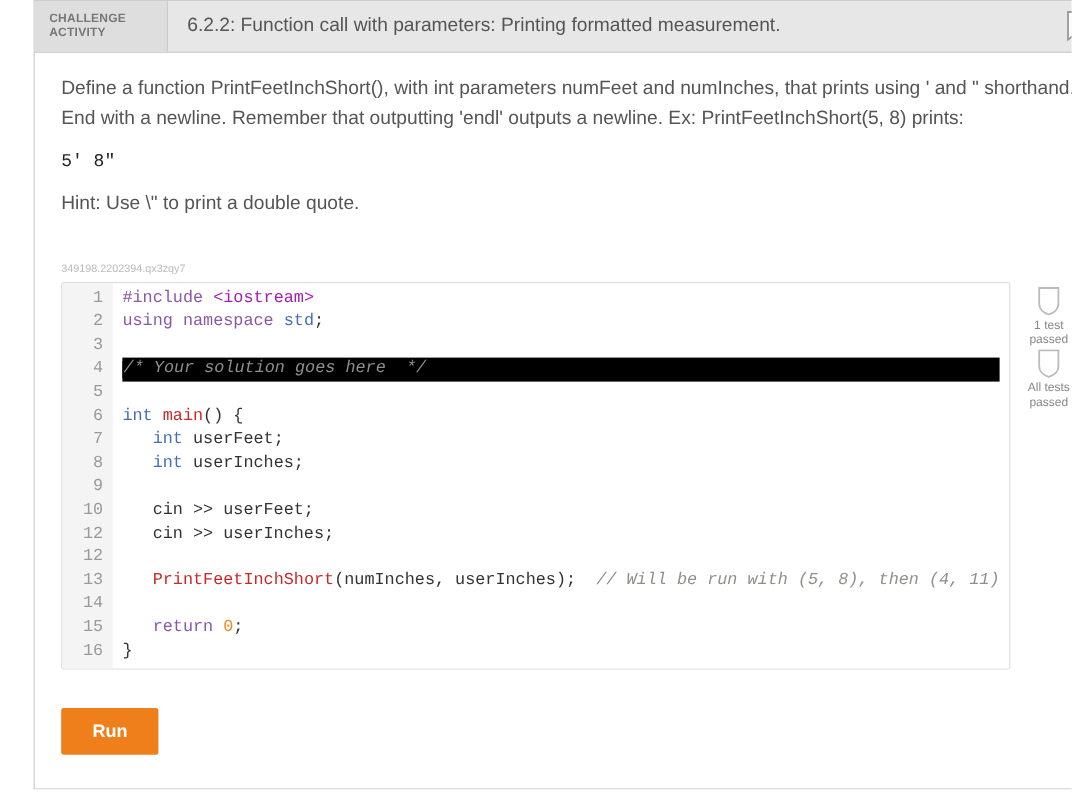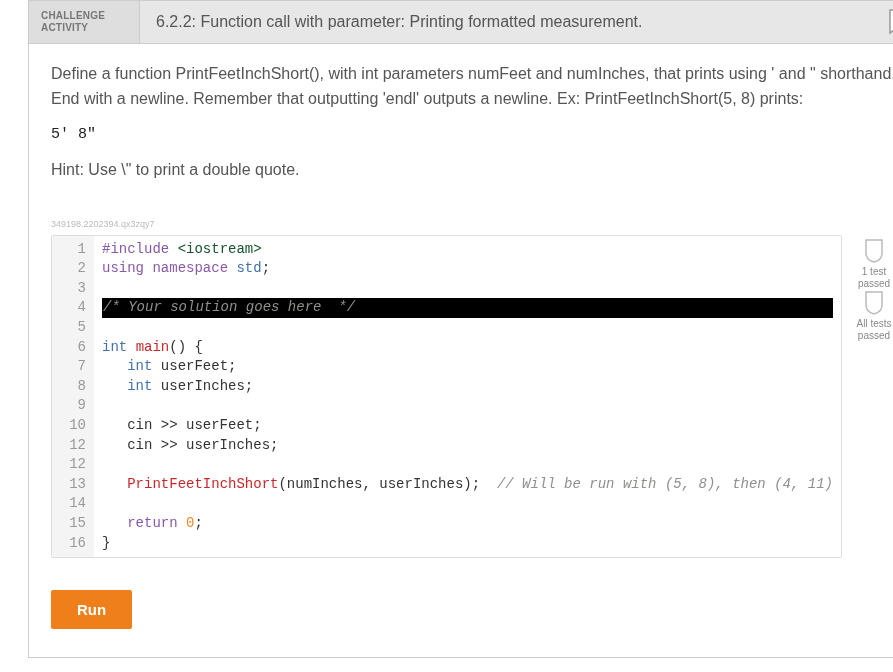--- a/index.html
+++ b/index.html
@@ -112,21 +112,21 @@
   .code-area div {
     height: 19.6px;
     white-space: pre;
   }
   .code-area .hl {
     background: #000000;
   }
   .tok-pp { color: #8959a8; }
   .tok-kw { color: #8959a8; }
   .tok-ns { color: #4271ae; }
-  .tok-str { color: #14532d; }
+  .tok-str { color: #a21caf; }
   .tok-com { color: #8e908c; font-style: italic; }
   .tok-fn { color: #c82829; }
   .tok-num { color: #f5871f; }
   .tok-type { color: #4271ae; }
   .cursor {
     display: inline-block;
     width: 0;
     border-left: 1px solid #000;
     height: 14px;
     vertical-align: text-bottom;
@@ -169,21 +169,21 @@
 </head>
 <body>
 
 <div class="container">
 
   <div class="header">
     <div class="header-label">
       <span>CHALLENGE</span>
       <span>ACTIVITY</span>
     </div>
-    <div class="header-title">6.2.2: Function call with parameter: Printing formatted measurement.</div>
+    <div class="header-title">6.2.2: Function call with parameters: Printing formatted measurement.</div>
     <div class="header-bookmark">
       <span class="bookmark-icon">
         <svg width="20" height="26" viewBox="0 0 20 26">
           <path d="M2 1 H18 V24 L10 18 L2 24 Z" fill="#fff" stroke="#999" stroke-width="1.5"></path>
         </svg>
       </span>
     </div>
   </div>
 
   <div class="body">

